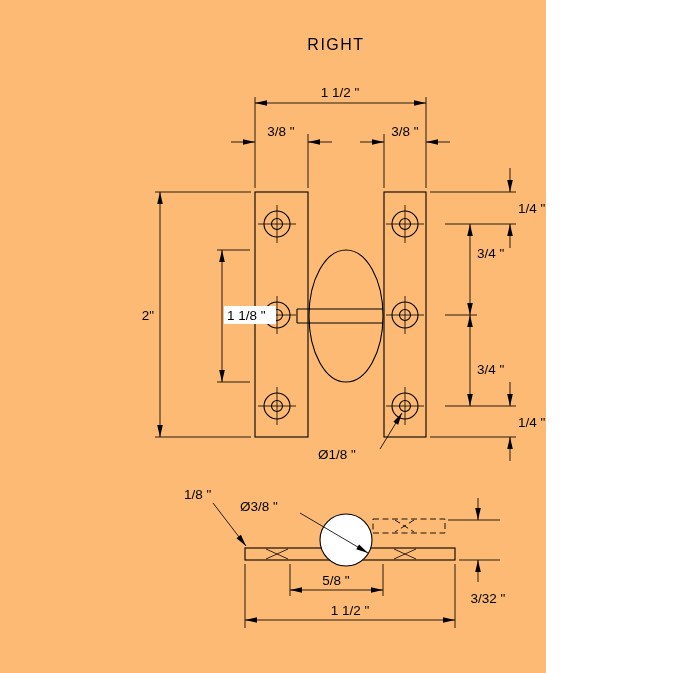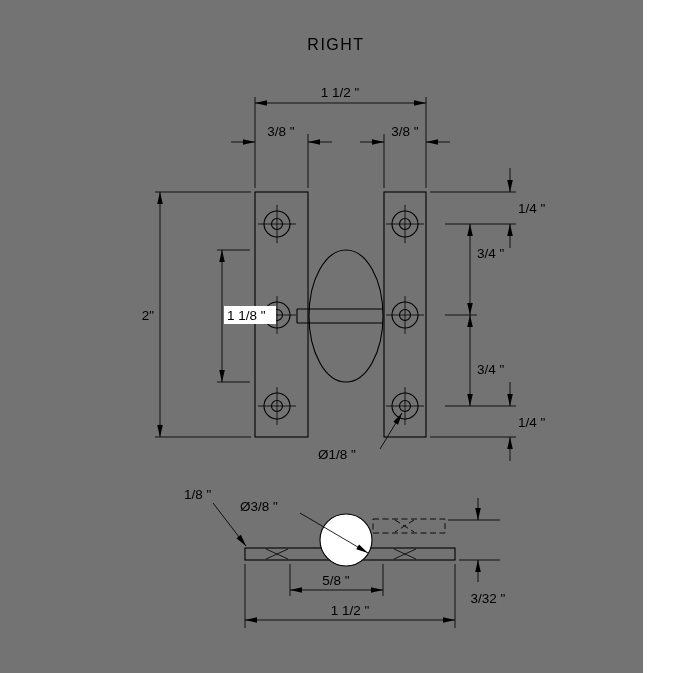--- a/index.html
+++ b/index.html
@@ -1,16 +1,16 @@
 <!DOCTYPE html>
 <html><head>
 <meta charset="utf-8">
 <style>
   html,body{margin:0;padding:0;background:#fff}
-  .stage{width:643px;height:673px;background:#737373;position:relative;overflow:hidden}
+  .stage{width:546px;height:673px;background:#fdba74;position:relative;overflow:hidden}
   svg{display:block}
   svg .geo{stroke:#000;stroke-width:1.1;fill:none;stroke-linecap:butt}
   svg .dim line{stroke:#000;stroke-width:0.85}
   svg .thin{stroke-width:0.8}
   svg .dashed{stroke-dasharray:6 3.5;stroke-width:0.9}
   svg text{font-family:"Liberation Sans","DejaVu Sans",sans-serif;font-size:13.5px;fill:#000;stroke:none}
   svg .title{font-size:16px;letter-spacing:1.5px}
   svg marker path{fill:#000;stroke:none}
 </style>
 </head>

